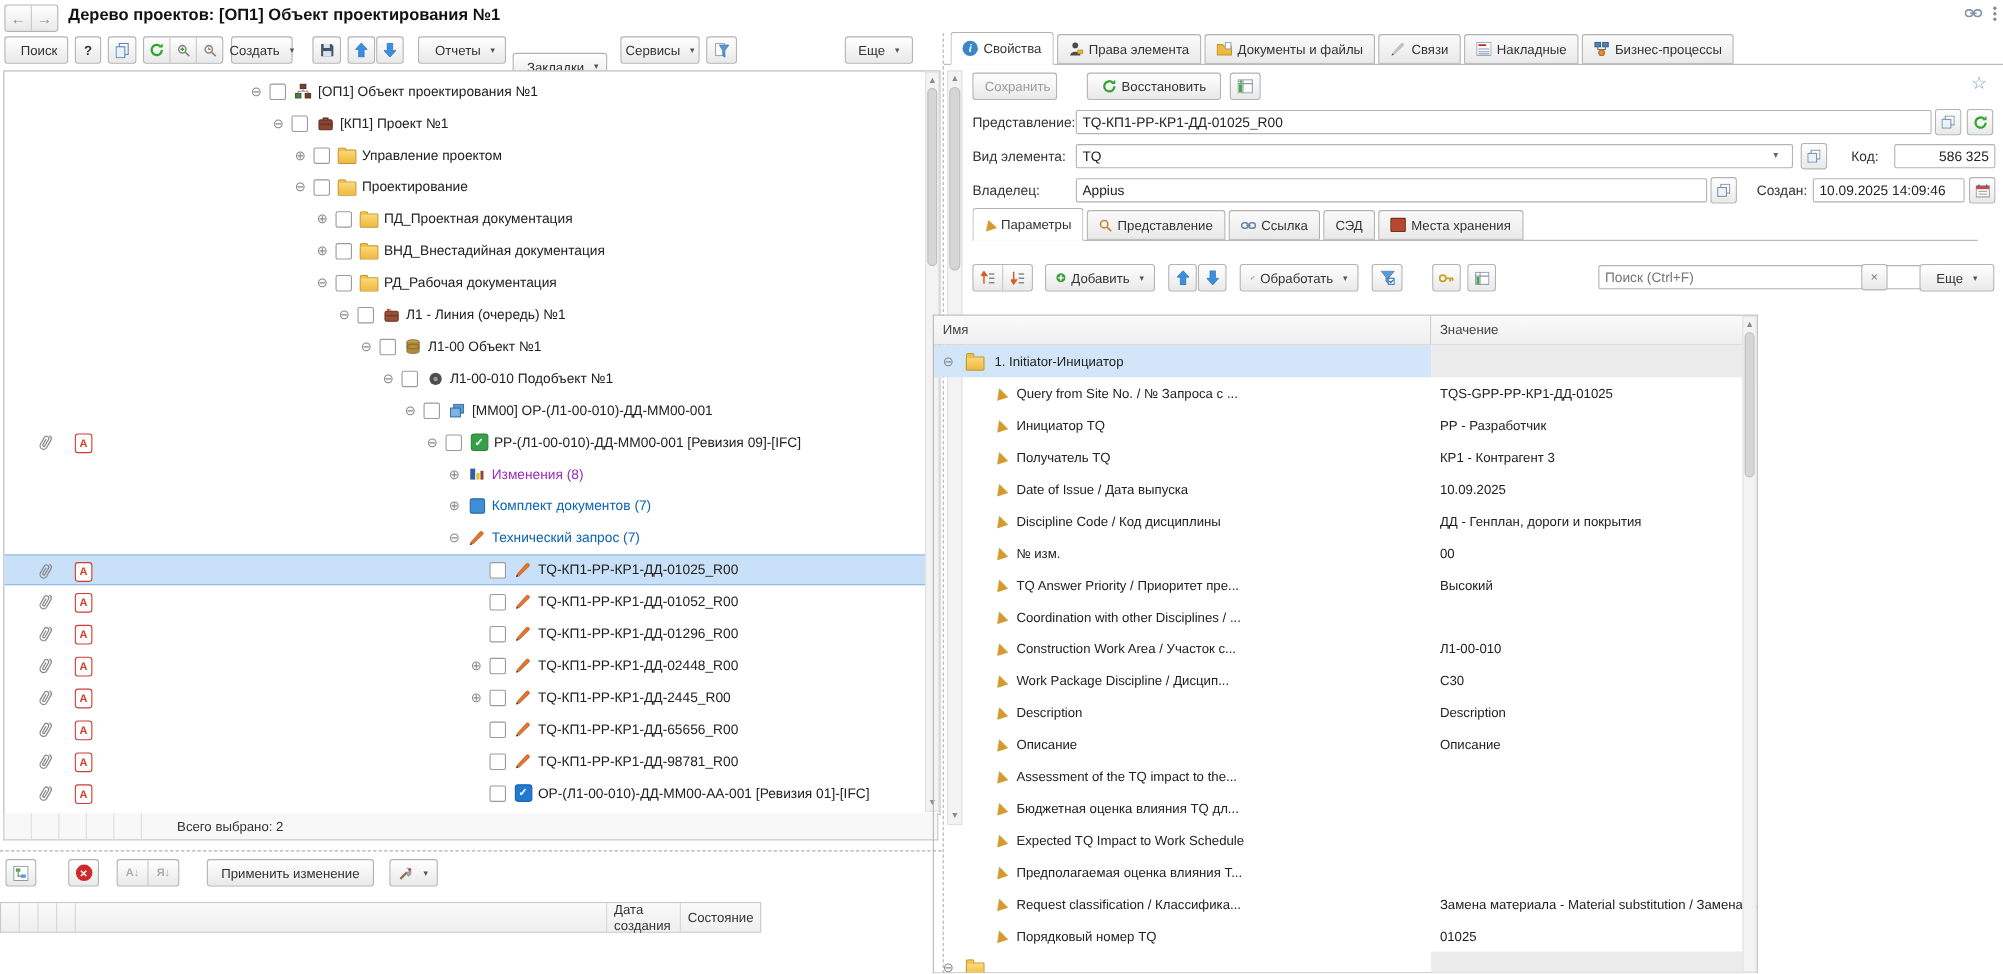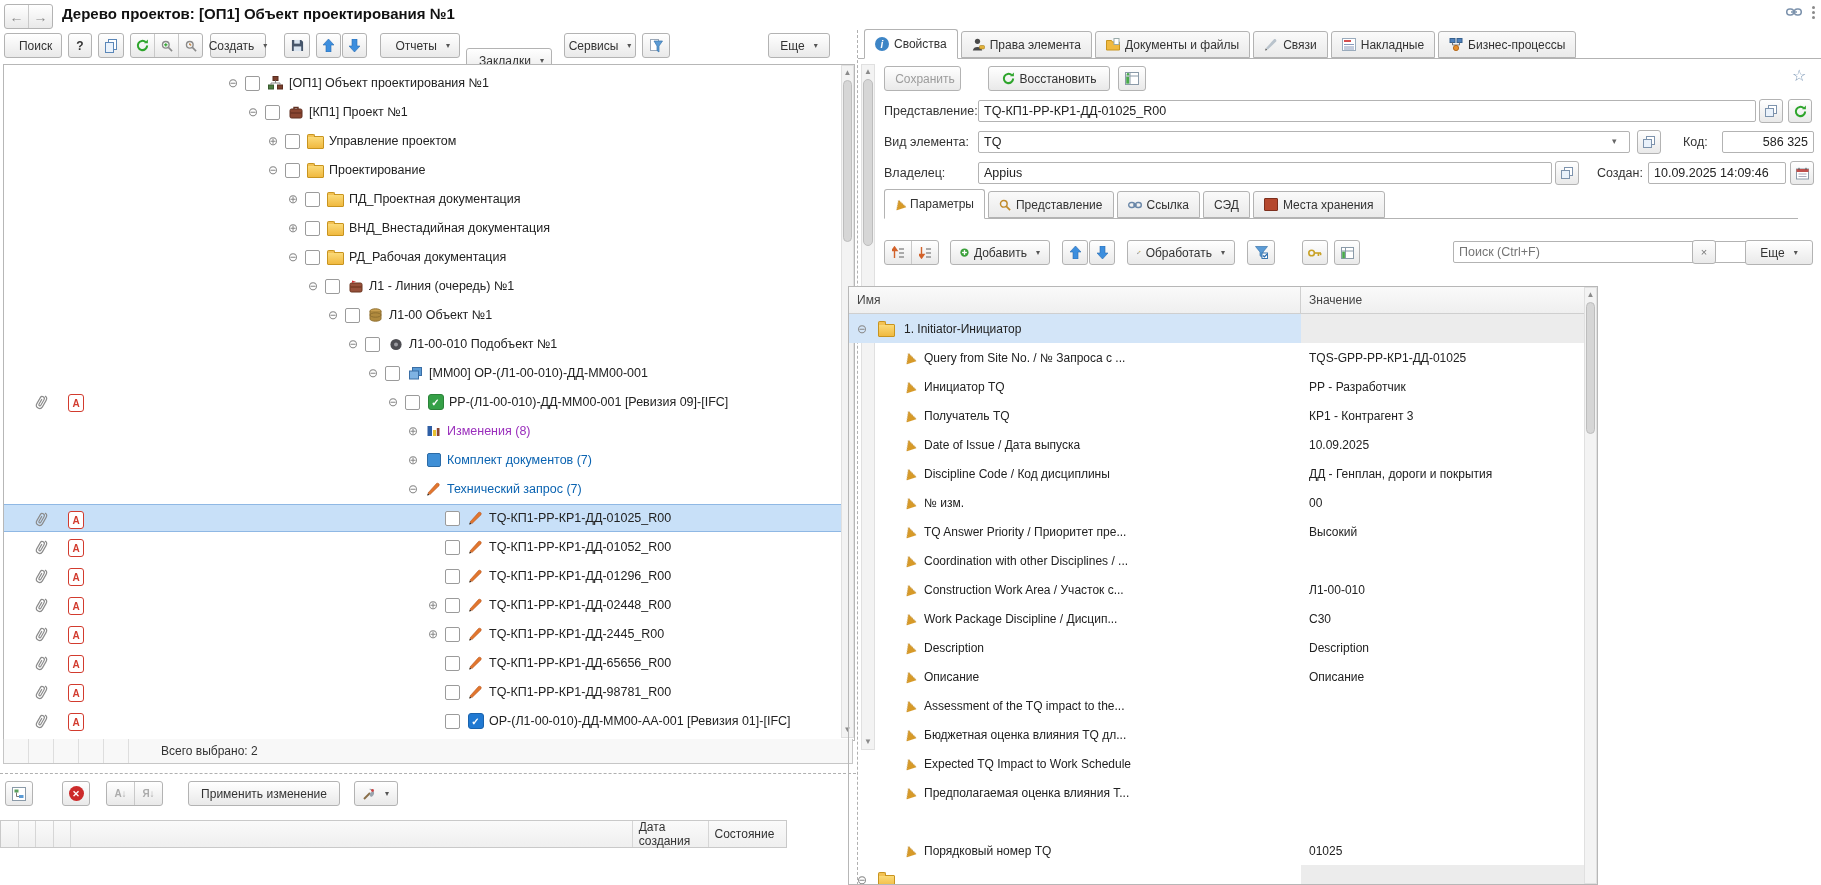--- a/index.html
+++ b/index.html
@@ -571,21 +571,21 @@
       <span>Применить изменение</span>
     </span>
   <span class="abs btn caret iconb" style="left:354px;top:781px;width:44px;padding:0 6px">
     <svg width="13" height="13" viewBox="0 0 13 13">
         <path d="M1 12 L7 6" stroke="#8a6f4a" stroke-width="2"></path>
         <path d="M6 2 a3.2 3.2 0 1 1 2 8 l-1.5-2 1-2.5 2.5-1z" fill="#9aa4ad"></path>
         <circle cx="9.5" cy="3.5" r="1.4" fill="#c44"></circle>
       </svg>
   </span>
 
-  <div class="bth" style="left:0;top:820px;width:787px;height:28px">
+  <div class="bth" style="left:0;top:820px;width:692px;height:28px">
     <span class="c" style="width:18px"></span>
     <span class="c" style="width:18px"></span>
     <span class="c" style="width:18px"></span>
     <span class="c" style="width:18px"></span>
     <span class="c" style="width:616px"></span>
     <span class="c" style="width:82px">Дата создания</span>
     <span class="c" style="width:84px;border-right:none">Состояние</span>
   </div>
 
   <div class="abs dashv" style="left:857px;top:30px;height:855px"></div>
@@ -945,20 +945,27 @@
           </span>
         <span class="pval"></span>
       </div>
       <div class="prow" style="top:465px">
         <span class="pname param">
             <span class="i-tri"></span>
             <span>Предполагаемая оценка влияния Т...</span>
           </span>
         <span class="pval"></span>
       </div>
+      <div class="prow" style="top:494px">
+        <span class="pname param">
+            <span class="i-tri"></span>
+            <span>Request classification / Классифика...</span>
+          </span>
+        <span class="pval">Замена материала - Material substitution / Замена материала</span>
+      </div>
       <div class="prow" style="top:523px">
         <span class="pname param">
             <span class="i-tri"></span>
             <span>Порядковый номер TQ</span>
           </span>
         <span class="pval">01025</span>
       </div>
 
       <div class="prow" style="top:552px">
         <span class="pname fold">

